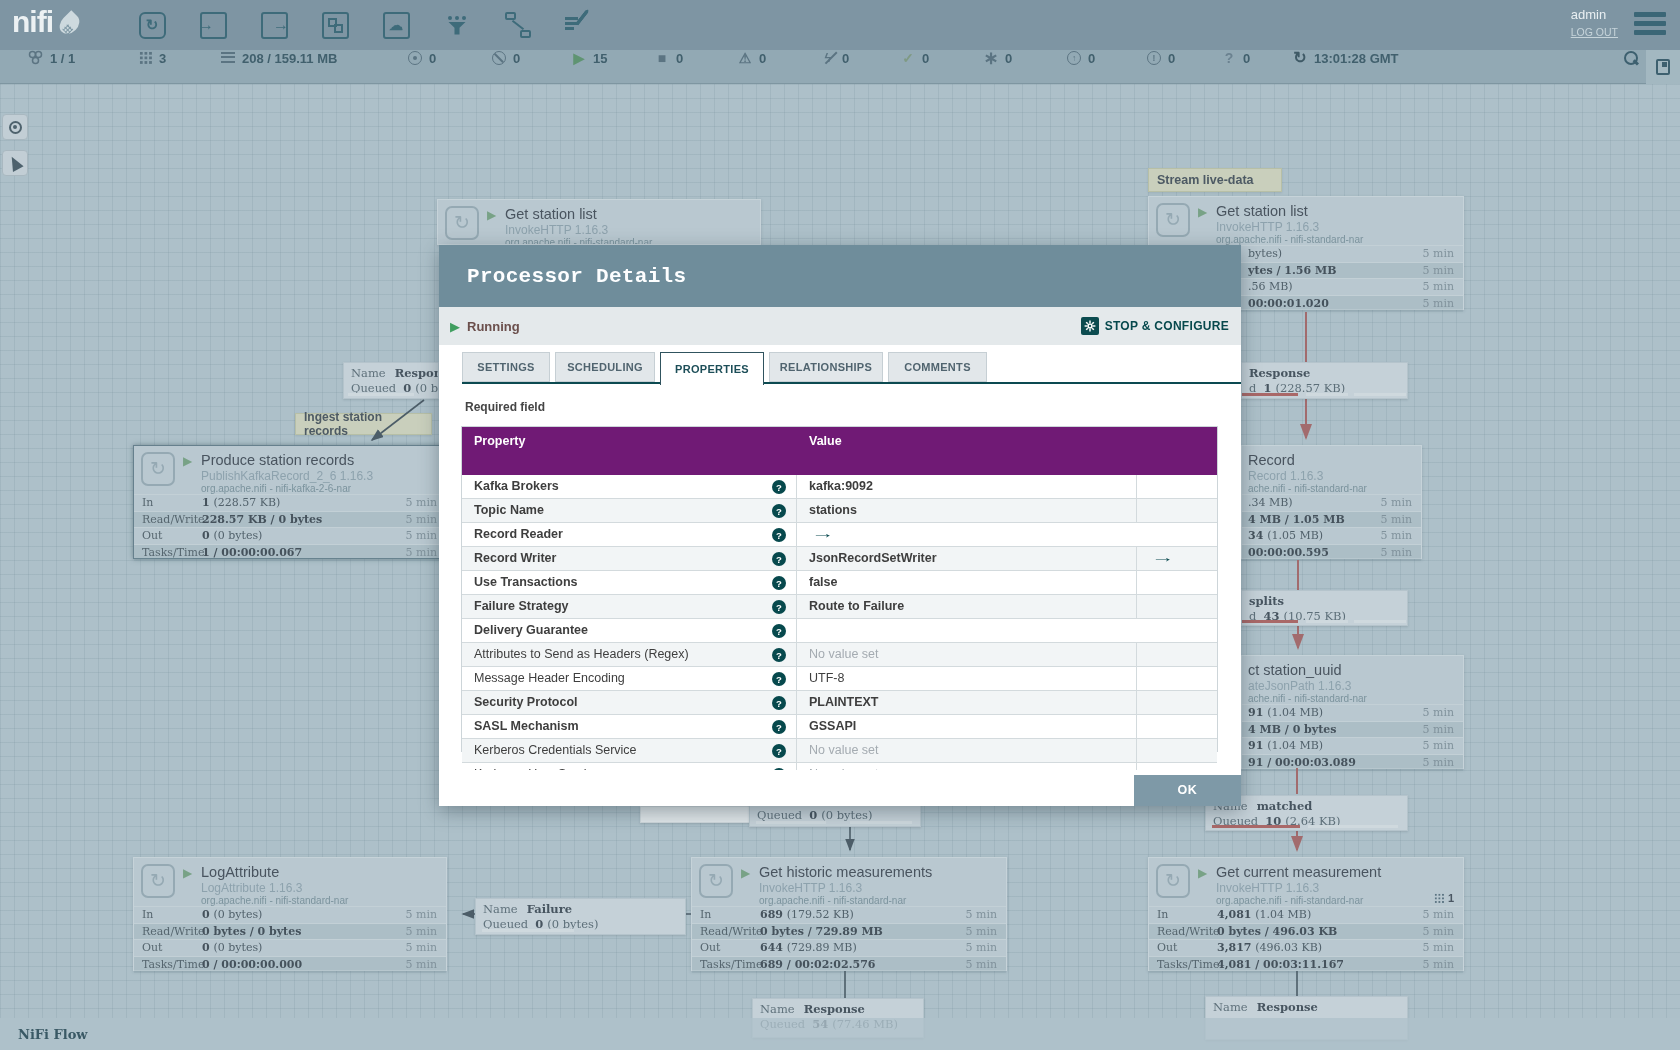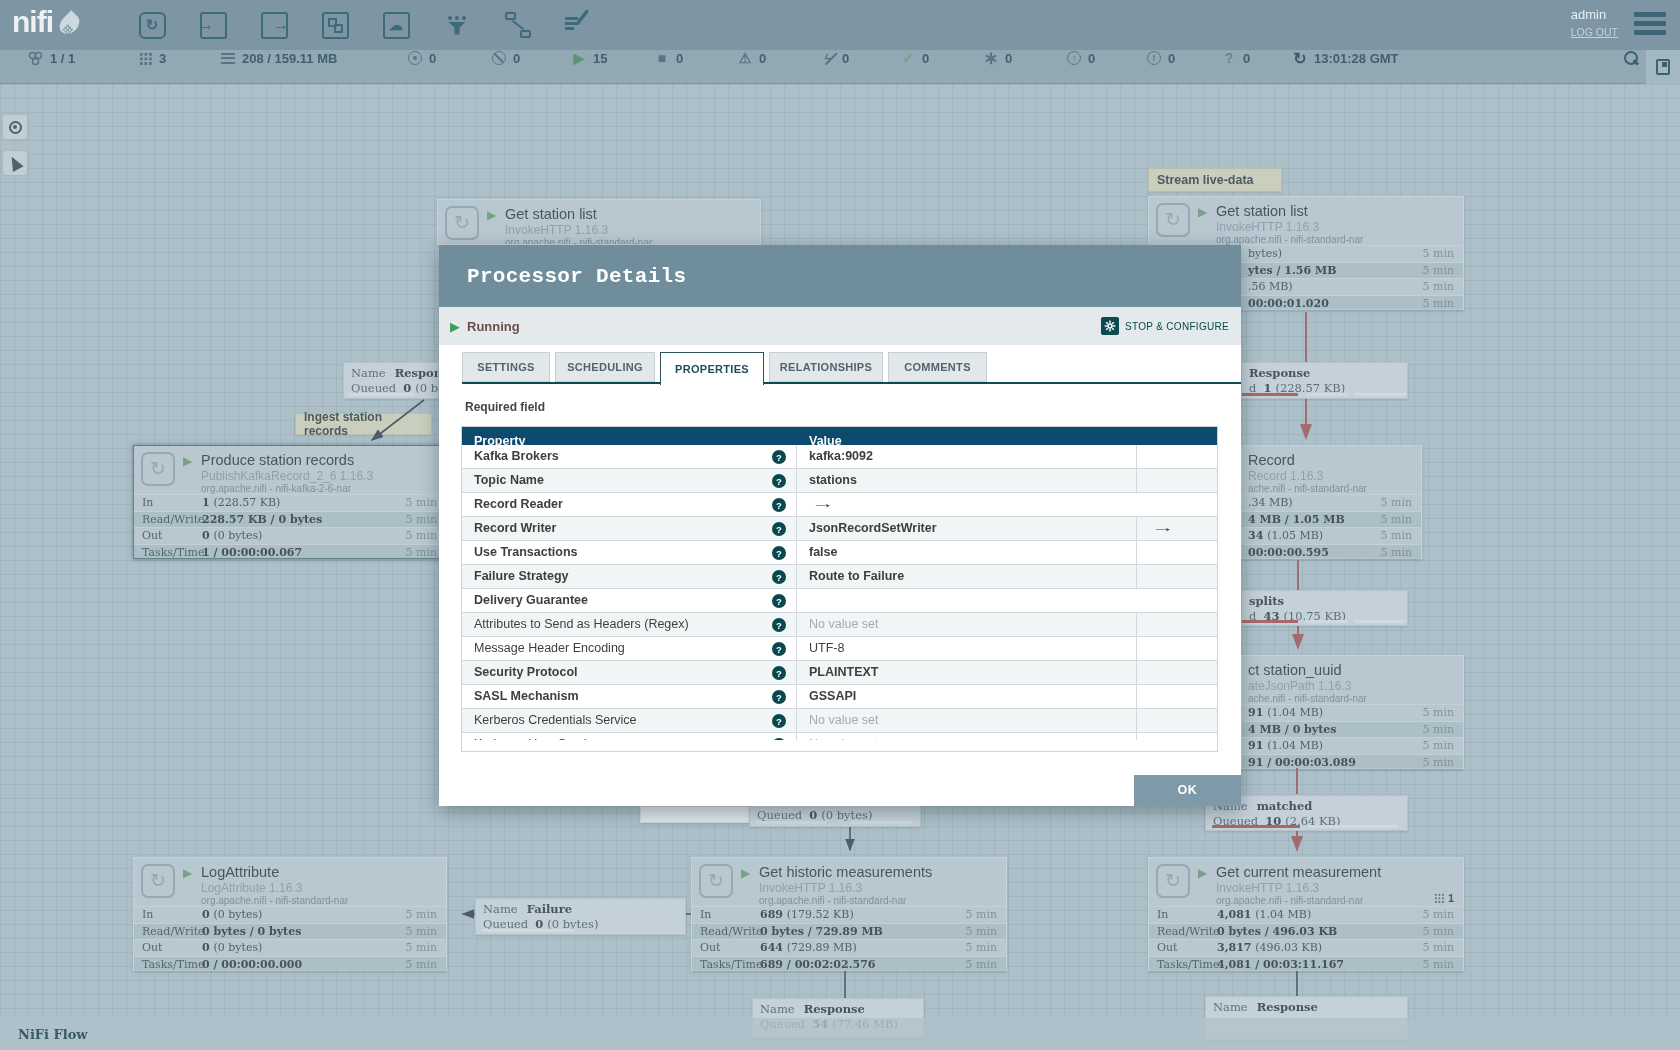--- a/index.html
+++ b/index.html
@@ -28,21 +28,21 @@
   .labeli .bar{position:absolute;left:0;width:13px;height:2.5px;background:#3e6b7a}
   .labeli .pencil{position:absolute;right:1px;top:4px;width:19px;height:4px;background:#3e6b7a;transform:rotate(-52deg);clip-path:polygon(0 0,85% 0,100% 50%,85% 100%,0 100%)}
   .userblock{position:absolute;right:62px;top:7px;text-align:left}
   .username{font-size:13px;color:#e9eff2}
   .logout{font-size:10.5px;color:#c6d4da;text-decoration:underline;margin-top:4px;display:inline-block;cursor:pointer}
   .burger{position:absolute;right:14px;top:12px;width:32px;height:26px;cursor:pointer}
   .burger span{display:block;width:32px;height:5px;background:#3b6676;border-radius:1px;margin-bottom:4px}
 
   
   .statusbar{position:absolute;left:0;top:50px;width:1680px;height:34px;background:#92a9b4;z-index:7;border-bottom:1px solid rgba(90,115,125,.35)}
-  .sb-item{position:absolute;top:0;height:16px;display:flex;align-items:center;gap:6px;font-size:13px;font-weight:bold;color:#41606d}
+  .sb-item{position:absolute;top:0;height:16px;display:flex;align-items:flex-end;gap:6px;font-size:13px;font-weight:bold;color:#41606d}
   .sbi{display:inline-flex;align-items:center;justify-content:center;min-width:16px;height:17px;color:#5b7482;font-size:14px}
   .dots{width:13px;height:13px;background-image:radial-gradient(#5b7482 1.3px,transparent 1.5px);background-size:4.6px 4.6px}
   .listi{width:14px;height:11px;background:repeating-linear-gradient(#5b7482 0 2px,transparent 2px 4.5px)}
   .circ{width:14px;height:14px;border:1.5px solid #5b7482;border-radius:50%;display:inline-flex;align-items:center;justify-content:center;font-size:8.5px;font-weight:bold;color:#5b7482;position:relative}
   .circ .dot{width:4px;height:4px;border-radius:50%;background:#5b7482}
   .circ.slashed::after{content:"";position:absolute;width:12px;height:1.6px;background:#5b7482;transform:rotate(45deg)}
   .bolt{position:relative;font-size:13px}
   .bolt::after{content:"";position:absolute;left:-2px;top:7px;width:16px;height:1.6px;background:#5b7482;transform:rotate(-45deg)}
   .greenish{color:#5f9472}
   .checkish{color:#7f9a84}
@@ -111,31 +111,31 @@
 
   
   .modal{position:absolute;left:439px;top:245px;width:802px;height:561px;background:#fff;z-index:10;box-shadow:0 5px 18px rgba(25,45,55,.38)}
   .m-head{height:62px;background:#6f8d9b;display:flex;align-items:center}
   .m-title{margin-left:28px;font-family:Liberation Mono, monospace;font-weight:bold;font-size:21px;color:#fdfeff;letter-spacing:.3px}
   .m-status{height:38px;background:#e4e9eb;position:relative;display:flex;align-items:center}
   .m-play{margin-left:11px;color:#3f9e5f;font-size:13px}
   .m-run{margin-left:7px;font-size:13px;font-weight:bold;color:#6b4f4c}
   .m-action{position:absolute;right:12px;top:0;height:38px;display:flex;align-items:center;gap:6px;cursor:pointer}
   .gear-tile{width:18px;height:18px;background:#0b4b4f;border-radius:2px;display:flex;align-items:center;justify-content:center}
-  .m-action-label{font-size:10px;font-weight:normal;color:#07494d;letter-spacing:.3px}
+  .m-action-label{font-size:12px;font-weight:bold;color:#07494d;letter-spacing:.3px}
   .tabs{position:absolute;left:23px;top:107px;display:flex;gap:5px;z-index:2}
   .tab{height:30px;background:#e2e7ea;border:1px solid #c6cfd4;display:flex;align-items:center;justify-content:center;
        font-size:11px;font-weight:bold;color:#50646f;letter-spacing:.3px;cursor:pointer}
   .tab:nth-of-type(1){width:88px}.tab:nth-of-type(2){width:100px}.tab:nth-of-type(3){width:104px}
   .tab:nth-of-type(4){width:114px}.tab:nth-of-type(5){width:99px}
   .tab.active{background:#fff;border:1px solid #30535e;border-bottom:none;height:33px;color:#1d4e58}
   .tabline{position:absolute;left:23px;top:137px;width:779px;height:2px;background:#0c4a51;z-index:1}
   .req-note{position:absolute;left:26px;top:155px;font-size:12px;font-weight:bold;color:#454545}
   .ptable{position:absolute;left:22px;top:181px;width:757px;height:326px;border:1px solid #cdd5d9}
-  .thead{height:18px;background:#0c4a6e;position:relative;color:#fff;font-weight:bold;font-size:12.5px}
+  .thead{height:48px;background:#701a75;position:relative;color:#fff;font-weight:bold;font-size:12.5px}
   .thead .hp{position:absolute;left:12px;top:7px}
   .thead .hv{position:absolute;left:347px;top:7px}
   .tbody{height:295px;overflow:hidden}
   .prow{display:flex;height:24px;border-bottom:1px solid #d3dadd;font-size:12.5px;color:#3e3e3e;background:#fff}
   .tbody div.prow:nth-of-type(even){background:#f2f5f6}
   .pname{width:335px;padding-left:12px;line-height:23px;border-right:1px solid #d3dadd;position:relative;white-space:nowrap}
   .qmark{position:absolute;right:10px;top:5px;width:14px;height:14px;border-radius:50%;background:#07494d;color:#fff;
          font-size:9.5px;font-weight:bold;display:flex;align-items:center;justify-content:center;cursor:pointer}
   .pval{width:340px;padding-left:12px;line-height:23px;border-right:1px solid #d3dadd;white-space:nowrap}
   .pgoto{flex:1;padding-left:14px;line-height:23px;color:#0a4a4f;font-weight:bold}

